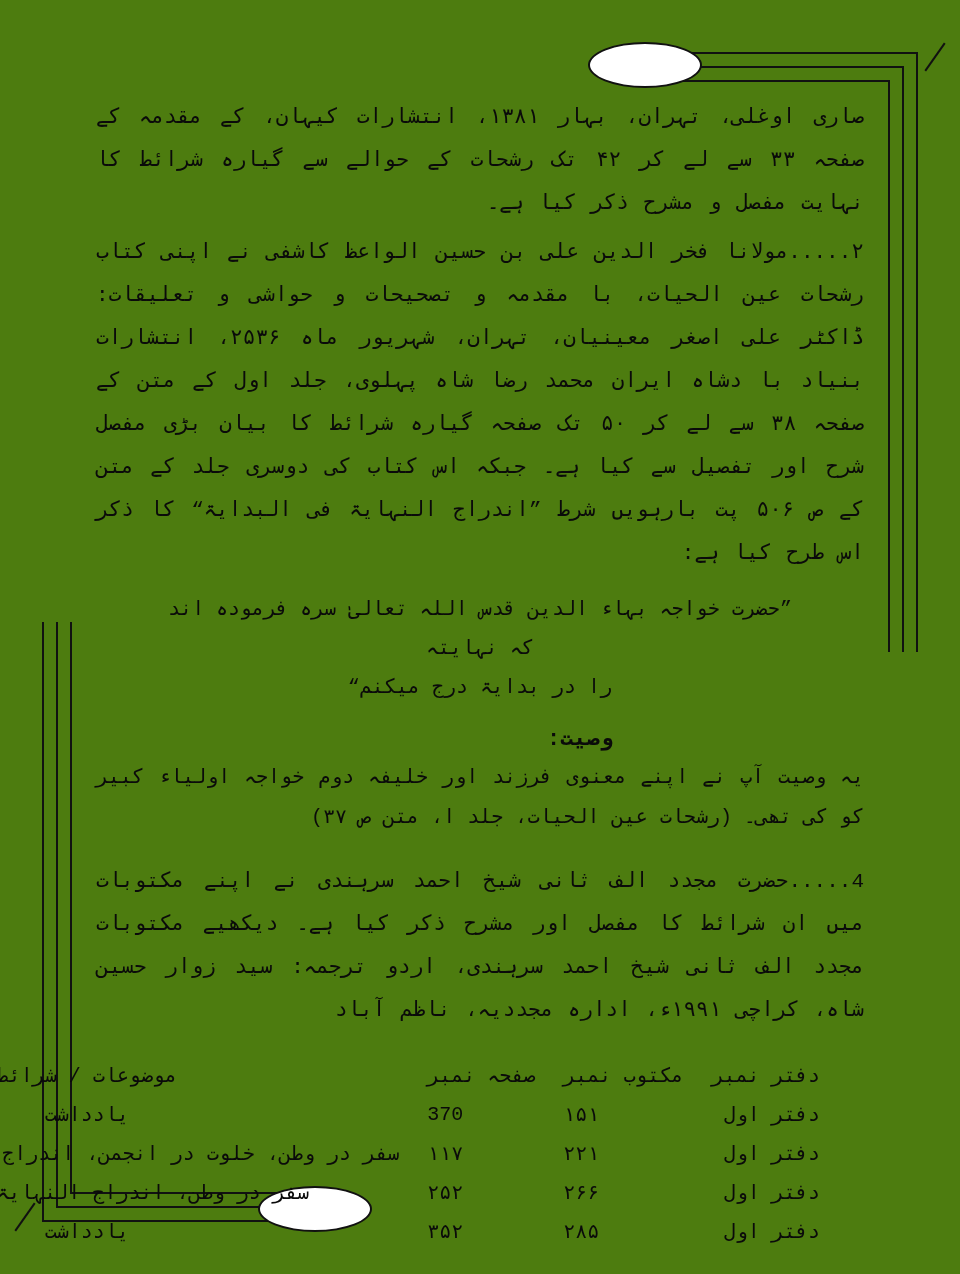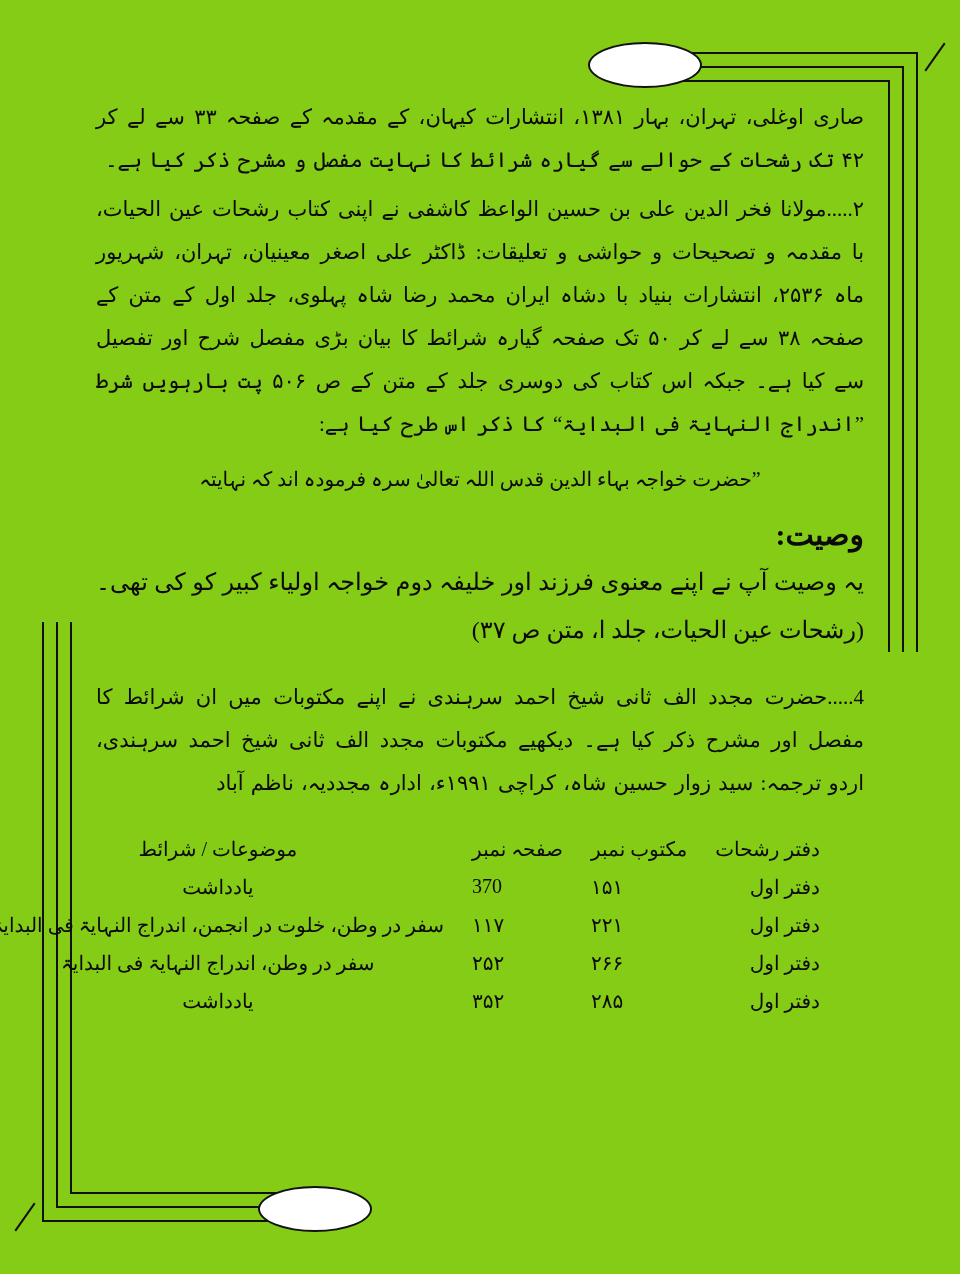--- a/index.html
+++ b/index.html
@@ -4,23 +4,23 @@
 <style>
   html, body {
     margin: 0;
     padding: 0;
     background: #ffffff;
   }
   #page {
     position: relative;
     width: 960px;
     height: 1274px;
-    background: #84cc16;
+    background: #4d7c0f;
     overflow: hidden;
-    font-family: Liberation Serif, serif;
+    font-family: Liberation Mono, monospace;
     color: #0a0a0a;
   }
 
   
   .frame-line {
     position: absolute;
     background: #111;
   }
   
   .tr-v1 { right: 42px;  top: 52px;  width: 2px; height: 600px; }
@@ -79,28 +79,28 @@
   }
   .quote {
     font-size: 20px;
     line-height: 1.95;
     margin: 14px 0 10px 0;
     text-align: center;
     padding: 0 60px;
   }
   .quote .l2 { display: block; }
   .section-head {
-    font-size: 30px;
+    font-size: 22px;
     font-weight: bold;
     margin: 18px 0 6px 0;
-    text-align: right;
+    text-align: center;
     padding-left: 200px;
   }
   .note {
-    font-size: 24px;
+    font-size: 20px;
     line-height: 2.0;
     margin: 0 0 6px 0;
     text-align: justify;
     text-align-last: right;
   }
 
   
   .table-wrap {
     margin: 24px 0 0 0;
     direction: rtl;
@@ -147,33 +147,34 @@
   <div class="diag-tick dt-bottom"></div>
 
   <div class="body">
 
     <p class="para">صاری اوغلی، تہران، بہار ۱۳۸۱، انتشارات کیہان، کے مقدمہ کے صفحہ ۳۳ سے لے کر ۴۲ تک رشحات کے حوالے سے گیارہ شرائط کا نہایت مفصل و مشرح ذکر کیا ہے۔</p>
 
     <p class="para">۲.....مولانا فخر الدین علی بن حسین الواعظ کاشفی نے اپنی کتاب رشحات عین الحیات، با مقدمہ و تصحیحات و حواشی و تعلیقات: ڈاکٹر علی اصغر معینیان، تہران، شہریور ماہ ۲۵۳۶، انتشارات بنیاد با دشاہ ایران محمد رضا شاہ پہلوی، جلد اول کے متن کے صفحہ ۳۸ سے لے کر ۵۰ تک صفحہ گیارہ شرائط کا بیان بڑی مفصل شرح اور تفصیل سے کیا ہے۔ جبکہ اس کتاب کی دوسری جلد کے متن کے ص ۵۰۶ پت بارہویں شرط ”اندراج النہایۃ فی البدایۃ“ کا ذکر اس طرح کیا ہے:</p>
 
     <div class="quote">
       <span class="l1">”حضرت خواجہ بہاء الدین قدس اللہ تعالیٰ سرہ فرمودہ اند کہ نہایتہ</span>
+      <span class="l2">را در بدایۃ درج میکنم“</span>
     </div>
 
     <h2 class="section-head">وصیت:</h2>
 
     <p class="note">یہ وصیت آپ نے اپنے معنوی فرزند اور خلیفہ دوم خواجہ اولیاء کبیر کو کی تھی۔ (رشحات عین الحیات، جلد ا، متن ص ۳۷)</p>
 
     <p class="para" style="margin-top:22px;">4.....حضرت مجدد الف ثانی شیخ احمد سرہندی نے اپنے مکتوبات میں ان شرائط کا مفصل اور مشرح ذکر کیا ہے۔ دیکھیے مکتوبات مجدد الف ثانی شیخ احمد سرہندی، اردو ترجمہ: سید زوار حسین شاہ، کراچی ۱۹۹۱ء، ادارہ مجددیہ، ناظم آباد</p>
 
     <div class="table-wrap">
       <table class="idx">
         <thead>
           <tr>
-            <th>دفتر رشحات</th>
+            <th>دفتر نمبر</th>
             <th>مکتوب نمبر</th>
             <th>صفحہ نمبر</th>
             <th class="subject">موضوعات / شرائط</th>
           </tr>
         </thead>
         <tbody>
           <tr>
             <td class="daftar">دفتر اول</td>
             <td>۱۵۱</td>
             <td>370</td>

